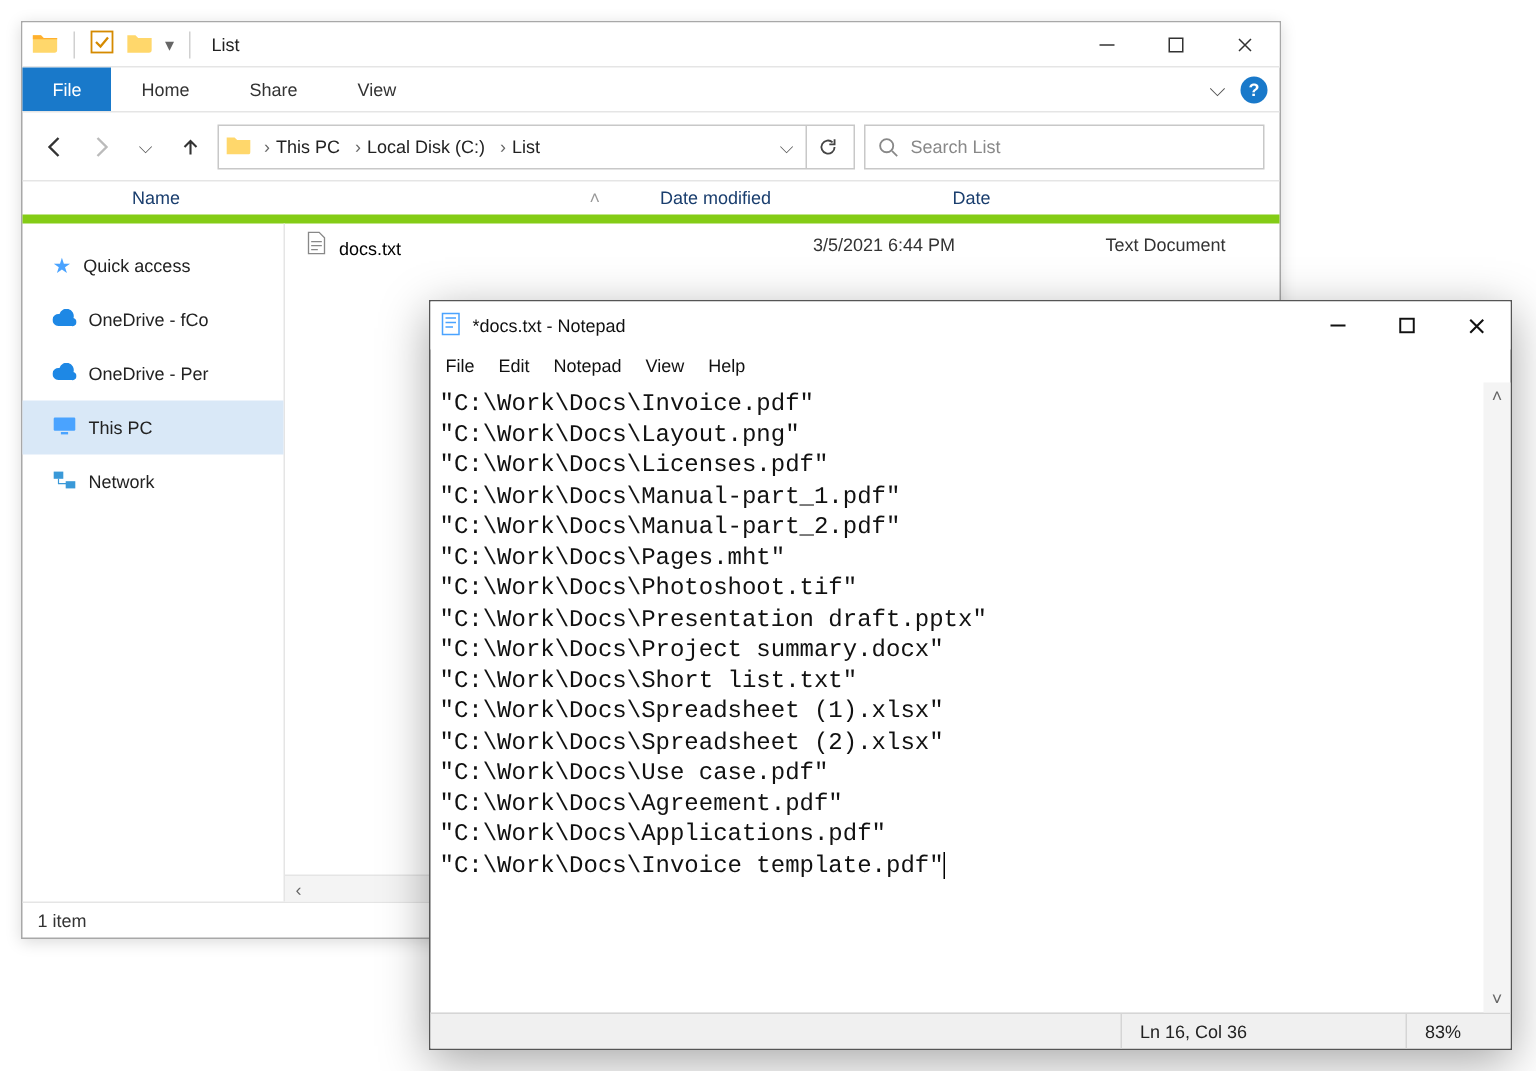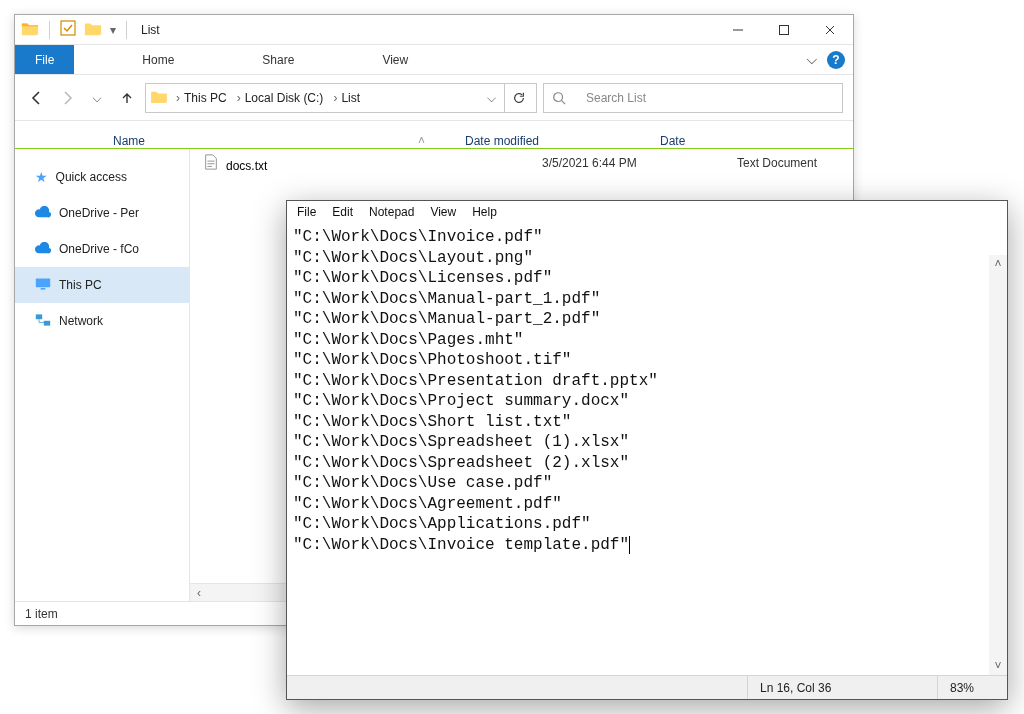--- a/index.html
+++ b/index.html
@@ -49,21 +49,20 @@
   .file-tab {
     background:#1979ca;
     color:#fff;
     padding: 0 20px;
     display:flex; align-items:center;
   }
   .rib-tab {
     padding:0 20px;
     display:flex; align-items:center;
     color:#333;
-    margin-left:48px;
   }
   .rib-spacer { flex:1; }
   .rib-right { display:flex; align-items:center; padding-right:8px; gap:10px;}
   .chevron { font-size:14px; color:#555;}
   .help-badge { width:18px;height:18px;border-radius:50%;background:#1979ca;color:#fff;display:flex;align-items:center;justify-content:center;font-size:12px;font-weight:bold;}
 
   
   .exp-addrrow {
     height:46px;
     display:flex;
@@ -80,26 +79,26 @@
     border:1px solid #c8c8c8;
     display:flex;
     align-items:center;
     padding:0 4px;
     gap:2px;
   }
   .crumb { display:flex; align-items:center; color:#222; padding:0 2px;}
   .crumb .sep-ch{ color:#666; padding:0 4px;}
   .refresh-btn{width:28px;display:flex;align-items:center;justify-content:center;color:#444;}
   .search-box{
-    width:300px;height:30px;border:1px solid #c8c8c8;display:flex;align-items:center;padding:0 8px;color:#888;gap:20px;
+    width:267px;height:30px;border:1px solid #c8c8c8;display:flex;align-items:center;padding:0 8px;color:#888;gap:8px;
   }
 
   
   .exp-headers{
-    height:28px;display:flex;align-items:flex-end;border-bottom:1px solid #84cc16;color:#1a3e6e;padding-left:98px;
+    height:28px;display:flex;align-items:center;border-bottom:6px solid #84cc16;color:#1a3e6e;padding-left:73px;
   }
   .hdr{display:flex;align-items:center;gap:6px;}
   .hdr.name{width:352px;}
   .hdr.date{width:195px;}
   .hdr.type{flex:1;}
 
   
   .exp-body{flex:1;display:flex;min-height:0;}
   .navpane{
     width:175px;border-right:1px solid #e5e5e5;padding-top:10px;
@@ -305,29 +304,29 @@
       <div class="np-item">
         <span class="ico-star">★</span>
         <span>Quick access</span>
       </div>
       <div class="np-item">
         <span class="ico-cloud">
           <svg width="16" height="12" viewBox="0 0 24 16">
               <path fill="#1e88e5" d="M19 16H6a6 6 0 1 1 1-11.9A7 7 0 0 1 21 8a4 4 0 0 1-2 8z"></path>
             </svg>
         </span>
-        <span>OneDrive - Per</span>
+        <span>OneDrive - fCo</span>
       </div>
       <div class="np-item">
         <span class="ico-cloud">
           <svg width="16" height="12" viewBox="0 0 24 16">
               <path fill="#1e88e5" d="M19 16H6a6 6 0 1 1 1-11.9A7 7 0 0 1 21 8a4 4 0 0 1-2 8z"></path>
             </svg>
         </span>
-        <span>OneDrive - fCo</span>
+        <span>OneDrive - Per</span>
       </div>
       <div class="np-item selected">
         <span class="ico-pc">
           <svg width="16" height="14" viewBox="0 0 20 16">
               <rect x="1" y="1" width="18" height="11" rx="1" fill="#4aa3ff"></rect>
               <rect x="7" y="13" width="6" height="2" fill="#4aa3ff"></rect>
             </svg>
         </span>
         <span>This PC</span>
       </div>
@@ -365,20 +364,45 @@
       </div>
     </div>
   </div>
 
   <div class="exp-status">
     <span>1 item</span>
   </div>
 </div>
 
 <div class="notepad">
+  <div class="np-titlebar">
+    <span>
+      <svg width="16" height="16" viewBox="0 0 16 16">
+          <rect x="2" y="1" width="11" height="14" fill="#fff" stroke="#4aa3ff"></rect>
+          <path d="M4 4h7M4 7h7M4 10h5" stroke="#4aa3ff"></path>
+        </svg>
+    </span>
+    <span class="np-title">*docs.txt - Notepad</span>
+    <span class="np-tb-spacer"></span>
+    <div class="np-winbtn">
+      <svg width="12" height="12" viewBox="0 0 12 12">
+          <path d="M1 6h10" stroke="currentColor" stroke-width="1.3"></path>
+        </svg>
+    </div>
+    <div class="np-winbtn">
+      <svg width="12" height="12" viewBox="0 0 12 12">
+          <rect x="1.5" y="1.5" width="9" height="9" fill="none" stroke="currentColor" stroke-width="1.3"></rect>
+        </svg>
+    </div>
+    <div class="np-winbtn close">
+      <svg width="13" height="13" viewBox="0 0 12 12">
+          <path d="M2 2l8 8M10 2l-8 8" stroke="currentColor" stroke-width="1.3"></path>
+        </svg>
+    </div>
+  </div>
 
   <div class="np-menubar">
     <span class="np-menu">File</span>
     <span class="np-menu">Edit</span>
     <span class="np-menu">Notepad</span>
     <span class="np-menu">View</span>
     <span class="np-menu">Help</span>
   </div>
 
   <div class="np-textarea" id="np-text">"C:\Work\Docs\Invoice.pdf"

